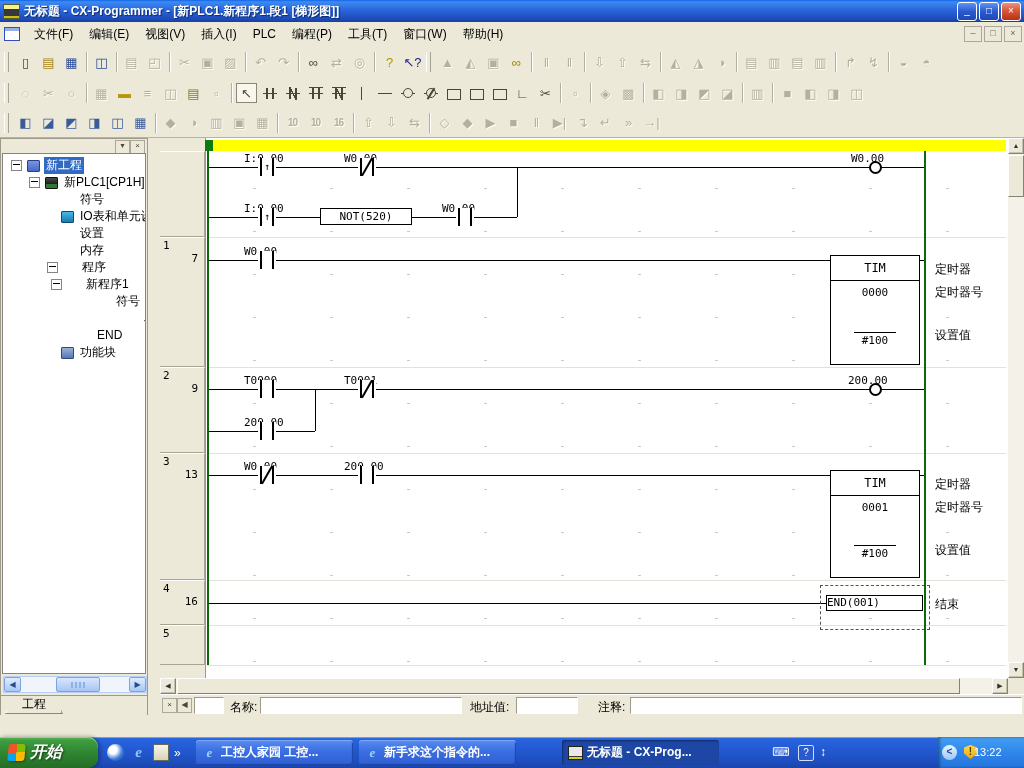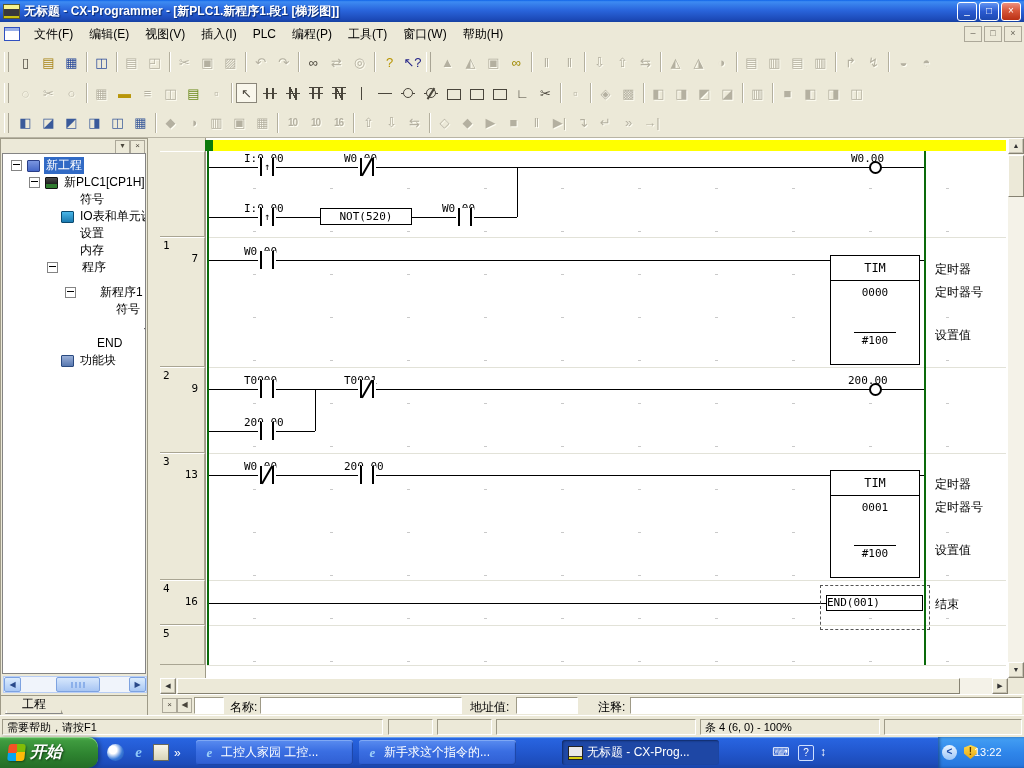--- a/index.html
+++ b/index.html
@@ -158,21 +158,21 @@
   .q-doc{background:linear-gradient(#f8f6e8,#d8d4b8);border:1px solid #6a6a5a;font-size:0;width:14px;height:15px;}
   .qmore{color:#fff;font-size:12px;margin-left:2px;}
   #taskwins{position:absolute;left:196px;top:3px;height:25px;display:flex;}
   .twin{width:157px;height:25px;margin-right:6px;border-radius:3px;display:flex;align-items:center;color:#fff;
     background:linear-gradient(180deg,#5a8cf0,#3a6ee2 45%,#2f5ed2);box-shadow:inset 0 1px 0 #7fa8f4,inset -1px -1px 1px #1c44a4;
     font-size:12px;white-space:nowrap;overflow:hidden;}
   .twin.act{background:#1e47a5;box-shadow:inset 1px 1px 2px #102a66;margin-left:40px;}
   .wi{width:15px;height:14px;flex:0 0 15px;margin:0 4px 0 6px;text-align:center;line-height:14px;}
   .wi-ie{font-family:"Liberation Serif",serif;font-style:italic;font-weight:bold;color:#9ed0f8;font-size:13px;}
   .wi-cx{background:linear-gradient(#e8e8e8 0 9px,#38383c 9px);box-shadow:inset 0 -2px #d8d010;border:1px solid #222;box-sizing:border-box;}
-  .twt{overflow:hidden;text-overflow:ellipsis;}
+  .twt{overflow:hidden;text-overflow:ellipsis;font-weight:bold;}
   #tray{position:absolute;right:0;top:0;width:86px;height:31px;
     background:linear-gradient(180deg,#44a0f4 0%,#2f86ea 50%,#2575dc 100%);box-shadow:inset 2px 0 3px rgba(0,0,30,.35);}
   .trayicon{position:absolute;top:8px;color:#fff;font-size:12px;}
   #trkb{left:-166px;} #trhelp{left:-140px;width:14px;height:14px;background:#2a5ad0;border:1px solid #cfe0ff;border-radius:2px;
     text-align:center;line-height:13px;font-size:10px;top:8px;}
   #trud{left:-118px;}
   #trchev{left:4px;top:8px;width:15px;height:15px;border-radius:50%;background:linear-gradient(#eaf4ff,#9cc6f8);
     color:#1a4aa8;text-align:center;line-height:14px;font-size:10px;font-weight:bold;}
   #trshield{left:26px;top:8px;width:13px;height:14px;background:linear-gradient(#ffd84a,#e8a810);
     clip-path:polygon(50% 0,100% 18%,100% 60%,50% 100%,0 60%,0 18%);color:#5a3a00;text-align:center;font-size:10px;font-weight:bold;line-height:14px;}
@@ -570,21 +570,21 @@
         <div class="trow" style="padding-left: 44px;">
           <span class="exps"></span>
           <span class="ti ti-mem"></span>
           <span class="tlabel">内存</span>
         </div>
         <div class="trow" style="padding-left: 44px;">
           <span class="exp"></span>
           <span class="ti ti-prgs"></span>
           <span class="tlabel">程序</span>
         </div>
-        <div class="trow" style="padding-left: 62px; margin-top: 8px;">
+        <div class="trow" style="padding-left: 48px;">
           <span class="exp"></span>
           <span class="ti ti-prg"></span>
           <span class="tlabel">新程序1</span>
         </div>
         <div class="trow" style="padding-left: 80px;">
           <span class="exps"></span>
           <span class="ti ti-sym"></span>
           <span class="tlabel">符号</span>
         </div>
         <div class="trow" style="padding-left: 108px;">
@@ -737,28 +737,20 @@
     <span class="ipbtn" style="left:17px;">◀</span>
     <span class="ipfield" style="left:34px;width:28px;"></span>
     <span class="iplabel" style="left:70px;">名称:</span>
     <span class="ipfield" style="left:100px;width:200px;"></span>
     <span class="iplabel" style="left:310px;">地址值:</span>
     <span class="ipfield" style="left:356px;width:60px;"></span>
     <span class="iplabel" style="left:438px;">注释:</span>
     <span class="ipfield" style="left:470px;width:390px;"></span>
   </div>
 
-  <div id="statusbar">
-    <span class="scell" style="left:2px;width:381px;">需要帮助，请按F1</span>
-    <span class="scell" style="left:388px;width:45px;"></span>
-    <span class="scell" style="left:437px;width:55px;"></span>
-    <span class="scell" style="left:496px;width:200px;"></span>
-    <span class="scell" style="left:700px;width:180px;">条 4 (6, 0)  - 100%</span>
-    <span class="scell" style="left:884px;width:138px;"></span>
-  </div>
 
   <div id="taskbar">
     <div id="startbtn">
       <div id="startflag"></div>
       <div id="startlabel">开始</div>
     </div>
     <div id="quicklaunch">
     <span class="ql q-wmp"></span>
         <span class="ql q-ie">e</span>
         <span class="ql q-doc"></span>

